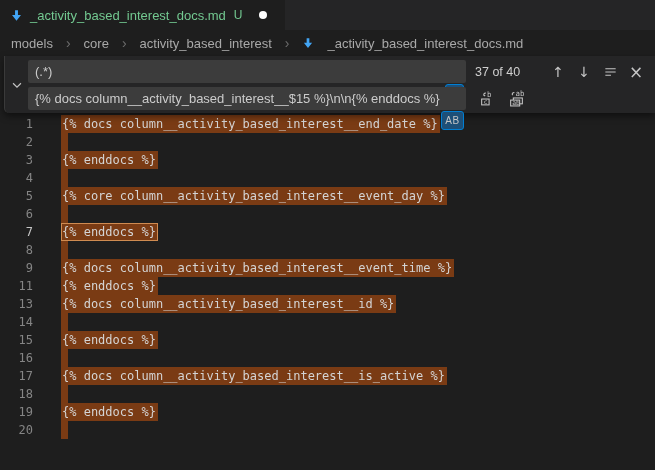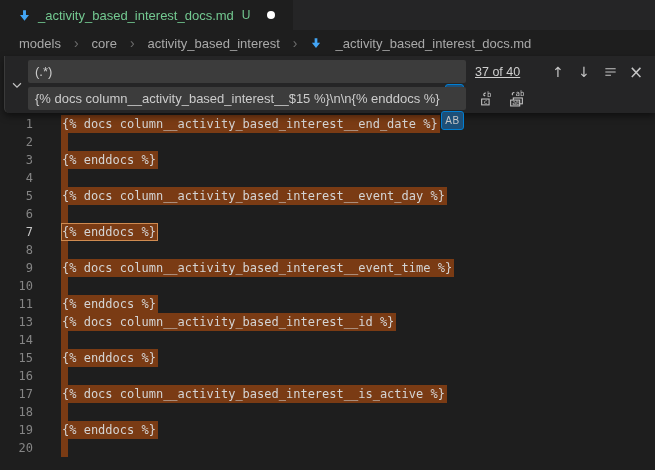--- a/index.html
+++ b/index.html
@@ -1,18 +1,18 @@
 <!DOCTYPE html>
 <html style="--bg-editor: #1e1e1e; --bg-tabbar: #252526; --bg-widget: #252526; --bg-input: #3c3c3c; --match-highlight: #7a3b14; --current-match-border: #cf8b51; --option-active-bg: #1d4f78; --option-active-border: #007fd4; --untracked-green: #73c991; --icon-blue: #42a5f5; --text-main: #d4d4d4; --line-number: #858585; --line-number-active: #c6c6c6; --breadcrumb-text: #a9a9a9;"><head>
 <meta charset="utf-8">
 <style>
   * { margin:0; padding:0; box-sizing:border-box; }
   html,body { width:655px; height:470px; overflow:hidden; background:#1e1e1e;
               font-family:"Liberation Sans",sans-serif; }
-  .app { position:relative; width:655px; height:470px; background:var(--bg-editor);padding-left:8px; }
+  .app { position:relative; width:655px; height:470px; background:var(--bg-editor); }
 
   
   .tabbar { height:30px; background:var(--bg-tabbar); display:flex; }
   .tab { width:285px; background:var(--bg-editor); display:flex; align-items:center;
          padding:0 10px; gap:7px; cursor:pointer; }
   .tab-icon svg, .crumb-icon svg { display:block; }
   .tab-label { color:var(--untracked-green); font-size:13px; white-space:nowrap; }
   .tab-git { color:var(--untracked-green); font-size:12px; margin-left:1px; }
   .tab-dot { width:8px; height:8px; border-radius:50%; background:#ffffff; margin-left:9px; }
 
@@ -47,21 +47,21 @@
            display:flex; align-items:center; padding:0 2px 0 7px; cursor:text; }
   .input-text { flex:1; color:#cccccc; font-size:13px; white-space:pre; overflow:hidden; }
   .opts { display:flex; gap:2px; align-items:center; }
   .opt { height:19px; min-width:19px; padding:0 2px; display:flex; align-items:center;
          justify-content:center; border-radius:3px; border:1px solid transparent;
          color:#c5c5c5; font-size:11.5px; cursor:pointer; background:transparent;margin-top:44px; }
   .opt.on { background:var(--option-active-bg); border-color:var(--option-active-border); }
   .opt.word { text-decoration:underline; }
   .opt.regex { font-size:13px; font-weight:bold; letter-spacing:1px; padding-bottom:3px; }
   .opt.ab { font-size:10px; letter-spacing:.5px; min-width:23px; }
-  .results { margin-left:9px; font-size:12.5px; color:#cfcfcf; white-space:nowrap;text-decoration:underline; }
+  .results { margin-left:9px; font-size:12.5px; color:#cfcfcf; white-space:nowrap; }
   .nav { margin-left:auto; display:flex; align-items:center; gap:8px; margin-right:1px; }
   .nbtn { width:18px; height:20px; display:flex; align-items:center; justify-content:center;
           color:#c5c5c5; font-family:"DejaVu Sans",sans-serif; font-size:14px; cursor:pointer; }
   .acts { display:flex; align-items:center; gap:9px; margin-left:11px; }
   .icon-btn { width:20px; height:20px; display:flex; align-items:center; justify-content:center;
               cursor:pointer; }
 </style>
 </head>
 <body>
 
@@ -107,41 +107,37 @@
       <div class="line">
         <span class="num">3</span>
         <span class="code">{% enddocs %}</span>
       </div>
       <div class="line">
         <span class="num">4</span>
         <span class="sliver"></span>
       </div>
       <div class="line">
         <span class="num">5</span>
-        <span class="code">{% docs column__activity_based_interest__event_day %}</span>
+        <span class="code">{% core column__activity_based_interest__event_day %}</span>
       </div>
       <div class="line">
         <span class="num">6</span>
         <span class="sliver"></span>
       </div>
       <div class="line">
         <span class="num active">7</span>
         <span class="code current">{% enddocs %}</span>
       </div>
       <div class="line">
         <span class="num">8</span>
         <span class="sliver"></span>
       </div>
       <div class="line">
         <span class="num">9</span>
         <span class="code">{% docs column__activity_based_interest__event_time %}</span>
-      </div>
-      <div class="line">
-        <span class="num">10</span>
-        <span class="sliver"></span>
       </div>
       <div class="line">
         <span class="num">11</span>
         <span class="code">{% enddocs %}</span>
       </div>
       <div class="line">
         <span class="num">13</span>
         <span class="code">{% docs column__activity_based_interest__id %}</span>
       </div>
       <div class="line">

